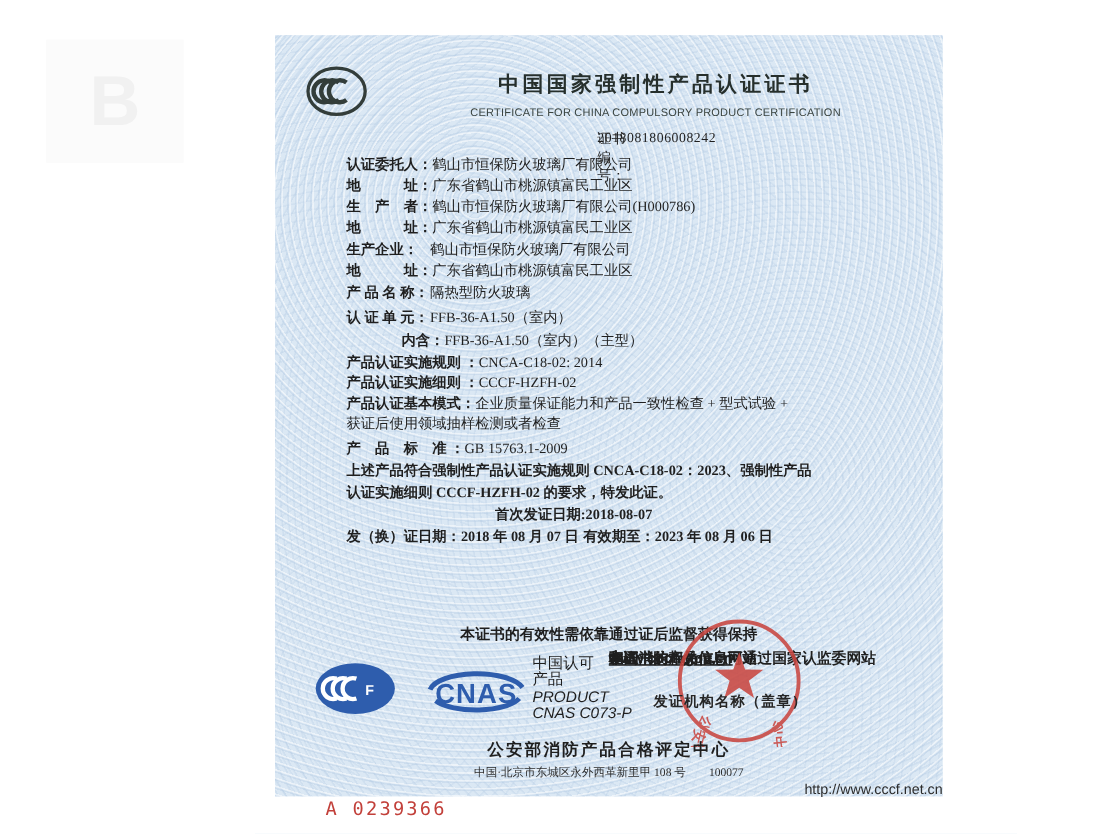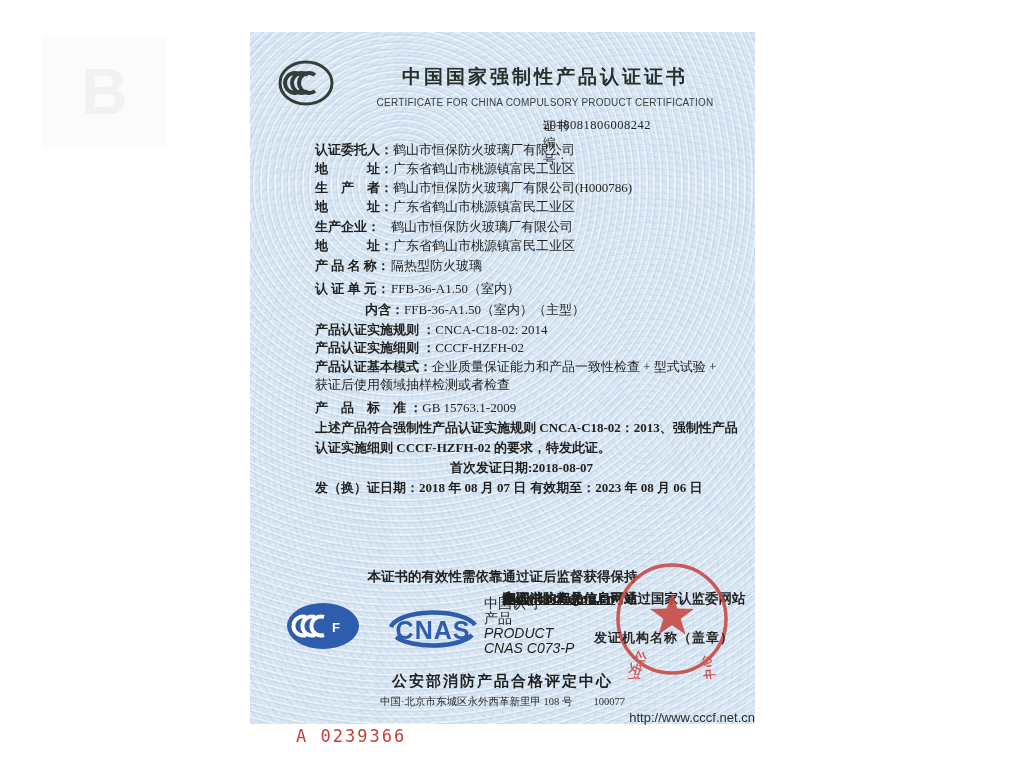--- a/index.html
+++ b/index.html
@@ -10,21 +10,21 @@
     color:#1f1f1f;
   }
   
   .corner-wm{
     position:absolute;left:42px;top:36px;width:125px;height:112px;
     background:#fbfbfb;display:flex;align-items:center;justify-content:center;
     color:#f1f1f1;font-family:"Liberation Sans",sans-serif;font-weight:bold;font-size:64px;
   }
   
   .cert{
-    position:absolute;left:250px;top:32px;width:505px;height:692px;
+    position:absolute;left:250px;top:32px;width:607px;height:692px;
     background-color:#dbe8f4;
     background-image:
       repeating-radial-gradient(circle at 30% 22%, rgba(255,255,255,0.50) 0 1px, rgba(176,200,226,0.32) 2px 3px, transparent 3px 7px),
       repeating-radial-gradient(circle at 78% 58%, rgba(176,200,226,0.28) 0 1px, transparent 2px 6px),
       repeating-radial-gradient(circle at 18% 88%, rgba(176,200,226,0.22) 0 1px, transparent 2px 8px);
   }
   .cert *{position:absolute;}
   
   .ccc-logo{left:26px;top:26px;width:60px;height:50px;}
   .head-txt{left:105px;right:20px;top:32px;text-align:center;height:60px;}
@@ -96,21 +96,21 @@
     <div class="row" style="top:187px"><span class="lbl">生产企业：</span><span class="val">鹤山市恒保防火玻璃厂有限公司</span></div>
     <div class="row" style="top:206px"><span class="lbl">地　　　址：</span><span class="val">广东省鹤山市桃源镇富民工业区</span></div>
     <div class="row" style="top:226px"><span class="lbl">产 品 名 称：</span><span class="val">隔热型防火玻璃</span></div>
     <div class="row" style="top:249px"><span class="lbl">认 证 单 元：</span><span class="val">FFB-36-A1.50（室内）</span></div>
     <div class="row ind1" style="top:270px"><span class="lbl auto">内含：</span><span class="val">FFB-36-A1.50（室内）（主型）</span></div>
     <div class="row" style="top:290px"><span class="lbl auto">产品认证实施规则 ：</span><span class="val">CNCA-C18-02: 2014</span></div>
     <div class="row" style="top:308px"><span class="lbl auto">产品认证实施细则 ：</span><span class="val">CCCF-HZFH-02</span></div>
     <div class="row" style="top:327px"><span class="lbl auto">产品认证基本模式：</span><span class="val">企业质量保证能力和产品一致性检查 + 型式试验 +</span></div>
     <div class="row" style="top:345px"><span class="val">获证后使用领域抽样检测或者检查</span></div>
     <div class="row" style="top:368px"><span class="lbl">产　品　标　准 ：</span><span class="val">GB 15763.1-2009</span></div>
-    <div class="row boldrow" style="top:388px"><span class="val">上述产品符合强制性产品认证实施规则 CNCA-C18-02：2013、强制性产品</span></div>
+    <div class="row boldrow" style="top:388px"><span class="val">上述产品符合强制性产品认证实施规则 CNCA-C18-02：2023、强制性产品</span></div>
     <div class="row boldrow" style="top:408px"><span class="val">认证实施细则 CCCF-HZFH-02 的要求，特发此证。</span></div>
     <div class="row boldrow ind2" style="top:428px"><span class="lbl auto">首次发证日期:</span><span class="val">2018-08-07</span></div>
     <div class="row boldrow" style="top:448px"><span class="lbl auto">发（换）证日期：</span><span class="val">2018 年 08 月 07 日</span><span class="lbl auto" style="margin-left:4px">有效期至：</span><span class="val">2023 年 08 月 06 日</span></div>
   </div>
 
   <div class="notice">
     <div>本证书的有效性需依靠通过证后监督获得保持</div>
     <div>
         <span>本证书的相关信息可通过国家认监委网站 </span>
         <span class="u">www.cnca.gov.cn</span>

